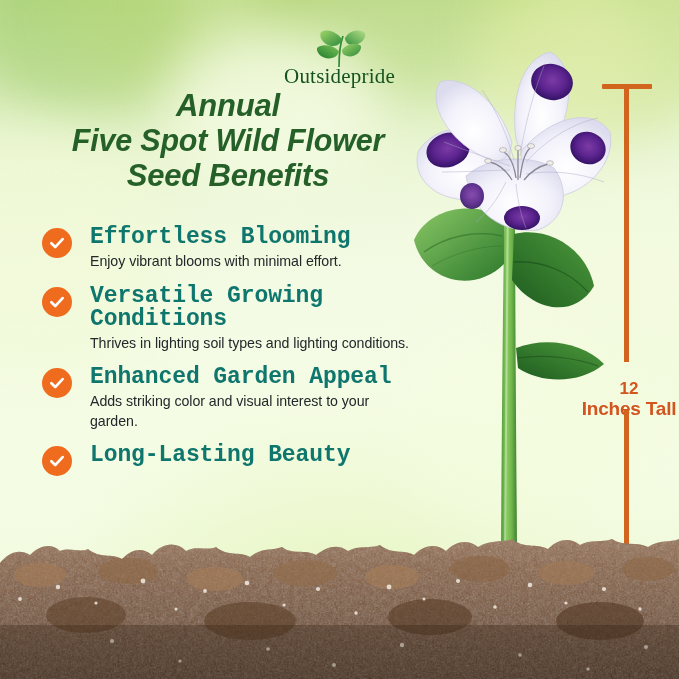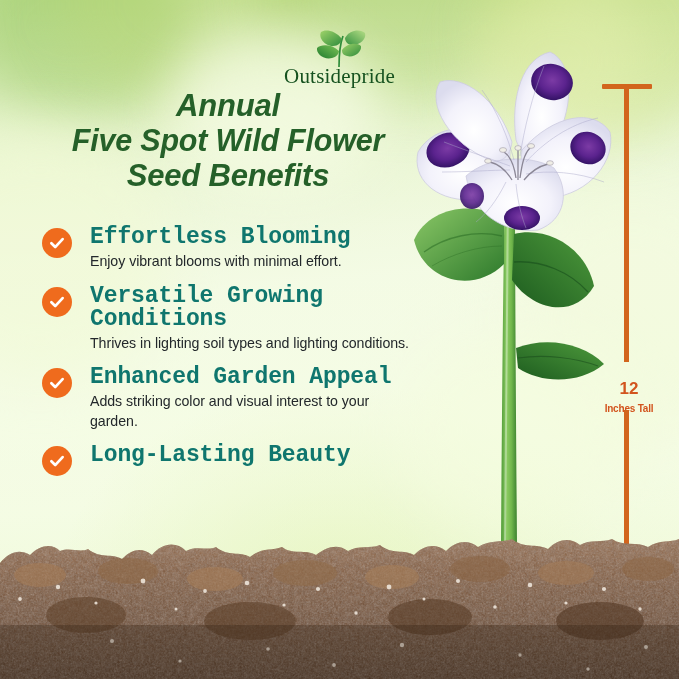--- a/index.html
+++ b/index.html
@@ -97,21 +97,21 @@
   }
   .measure-line-upper {
     position:absolute; left:24px; top:6px; width:5px; height:276px;
     background:#d2651d;
   }
   .measure-label {
     position:absolute; left:-22px; top:285px; width:102px;
     text-align:center; color:#d2541e; font-weight:bold;margin-top:14px;
   }
   .measure-label .m-num { font-size:17px; line-height:20px; }
-  .measure-label .m-unit { font-size:10px; line-height:19px; letter-spacing:-.2px; }
+  .measure-label .m-unit { font-size:19px; line-height:19px; letter-spacing:-.2px; }
   .measure-line-lower {
     position:absolute; left:24px; top:330px; width:5px; height:170px;
     background:#d2651d;
   }
   .measure-cap-bottom {
     position:absolute; left:-2px; top:500px; width:58px; height:6px;
     background:#ffffff; border-radius:1px;
   }
   .measure-stub-bottom {
     position:absolute; left:24px; top:472px; width:5px; height:30px;

